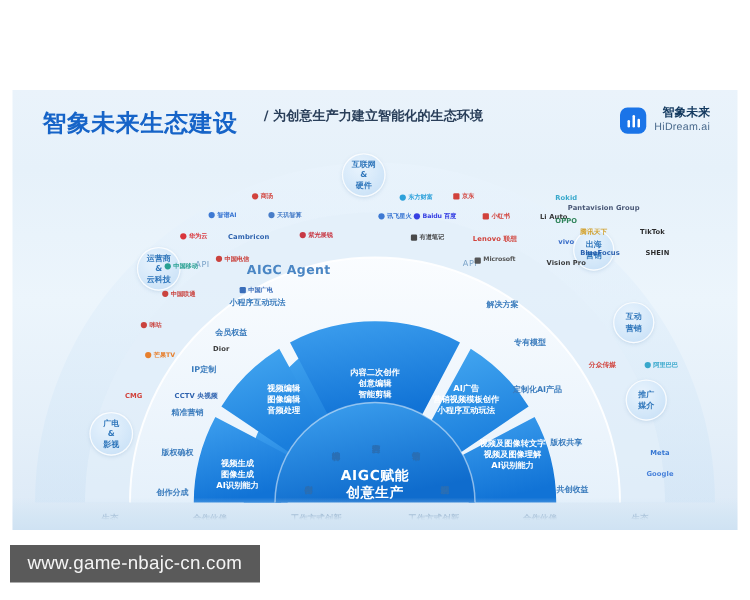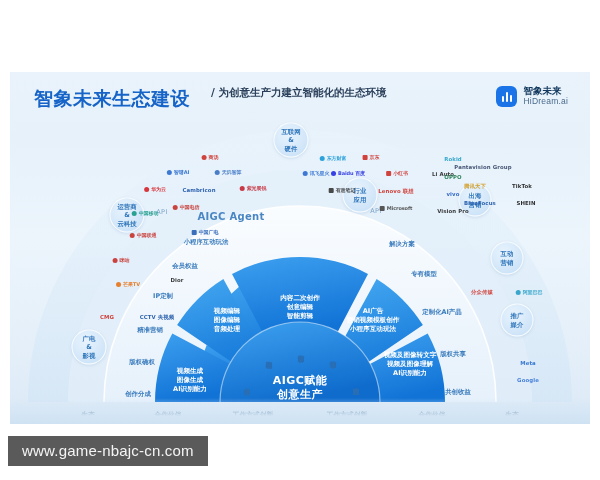--- a/index.html
+++ b/index.html
@@ -51,21 +51,21 @@
   .brand{position:absolute;right:22px;top:14px;display:flex;align-items:center;gap:6px;}
   .brand-mark{
     width:21px;height:21px;border-radius:6px;background:#1a74e8;
     display:flex;align-items:flex-end;justify-content:center;gap:1.5px;padding-bottom:5px;box-sizing:border-box;
   }
   .brand-mark i{display:block;width:2.5px;background:#fff;border-radius:1px;}
   .brand-mark i:nth-child(1){height:6px;}
   .brand-mark i:nth-child(2){height:10px;}
   .brand-mark i:nth-child(3){height:7.5px;}
   .brand-txt{line-height:1.05;}
-  .brand-cn{font-size:9.5px;font-weight:bold;color:#13395f;font-family:Liberation Serif, serif;}
+  .brand-cn{font-size:9.5px;font-weight:bold;color:#13395f;font-family:Liberation Serif, serif;text-align:right;}
   .brand-en{font-size:8.5px;color:#4a6a8c;letter-spacing:.2px;}
 
   
   .fan{position:absolute;left:0;top:0;width:580px;height:352px;}
   .fan svg{position:absolute;left:0;top:0;}
 
   
   .lbl{
     position:absolute;transform:translate(-50%,-50%);
     text-align:center;white-space:nowrap;line-height:1.35;
@@ -244,34 +244,28 @@
 
       <div class="lbl lbl-ring" style="left:196px;top:170px;">小程序互动玩法</div>
       <div class="lbl lbl-ring" style="left:175px;top:194px;">会员权益</div>
       <div class="lbl lbl-ring" style="left:153px;top:224px;">IP定制</div>
       <div class="lbl lbl-ring" style="left:140px;top:258px;">精准营销</div>
       <div class="lbl lbl-ring" style="left:132px;top:290px;">版权确权</div>
       <div class="lbl lbl-ring" style="left:128px;top:322px;">创作分成</div>
 
       <div class="lbl lbl-ring" style="left:392px;top:172px;">解决方案</div>
       <div class="lbl lbl-ring" style="left:414px;top:202px;">专有模型</div>
-      <div class="lbl lbl-ring" style="left:432px;top:240px;">定制化AI产品</div>
+      <div class="lbl lbl-ring" style="left:420px;top:240px;">定制化AI产品</div>
       <div class="lbl lbl-ring" style="left:443px;top:282px;">版权共享</div>
       <div class="lbl lbl-ring" style="left:448px;top:320px;">共创收益</div>
 
       <div class="lbl lbl-agent" style="left:221px;top:145px;">AIGC Agent</div>
       <div class="lbl lbl-api" style="left:152px;top:140px;">API</div>
       <div class="lbl lbl-api" style="left:366px;top:139px;">API</div>
 
-      <div class="pill" style="left:350px;top:123px;width:33px;height:33px;">
-        <div>
-          <div>行业</div>
-          <div>应用</div>
-        </div>
-      </div>
 
       <div class="pill" style="left:281px;top:68px;width:33px;height:33px;">
         <div>
           <div>互联网</div>
           <div>&amp;</div>
           <div>硬件</div>
         </div>
       </div>
       <div class="pill" style="left:117px;top:143px;width:33px;height:33px;">
         <div>

